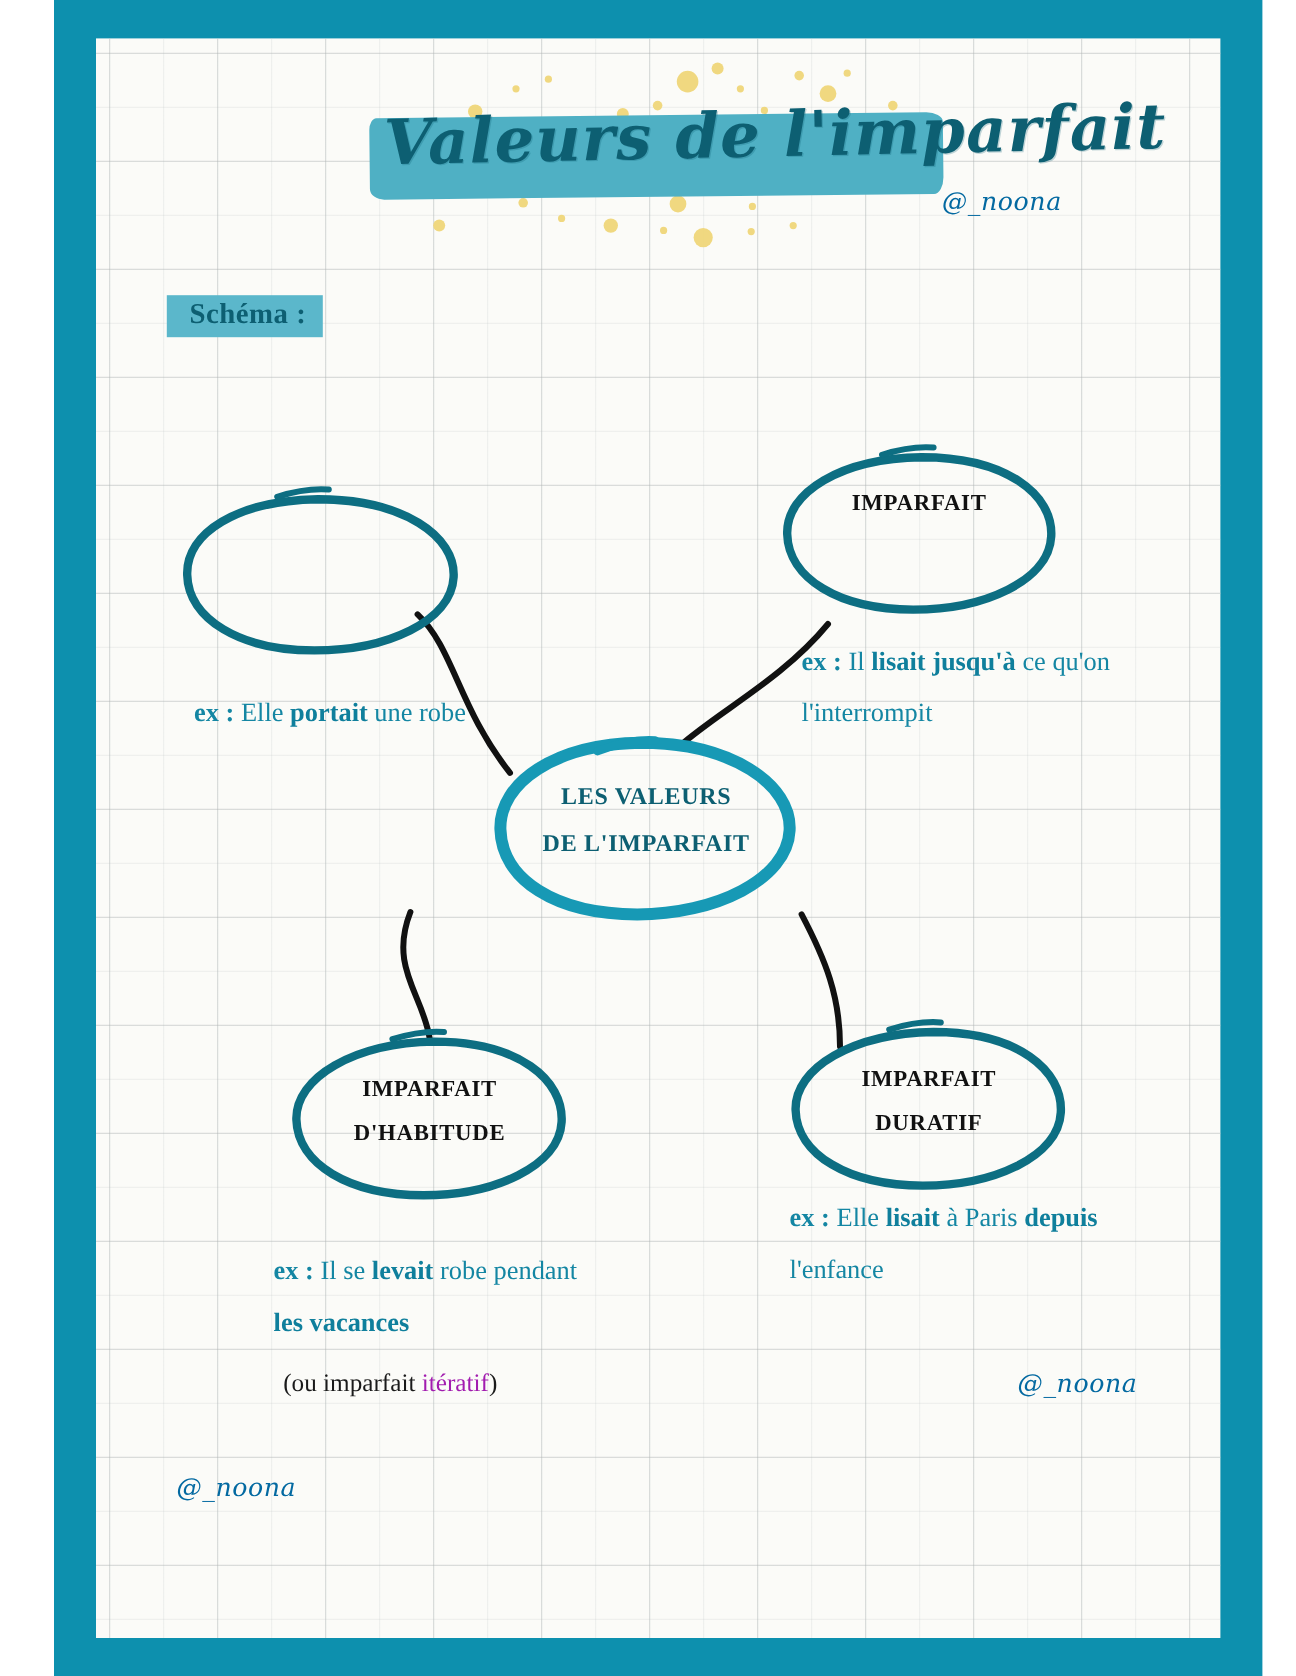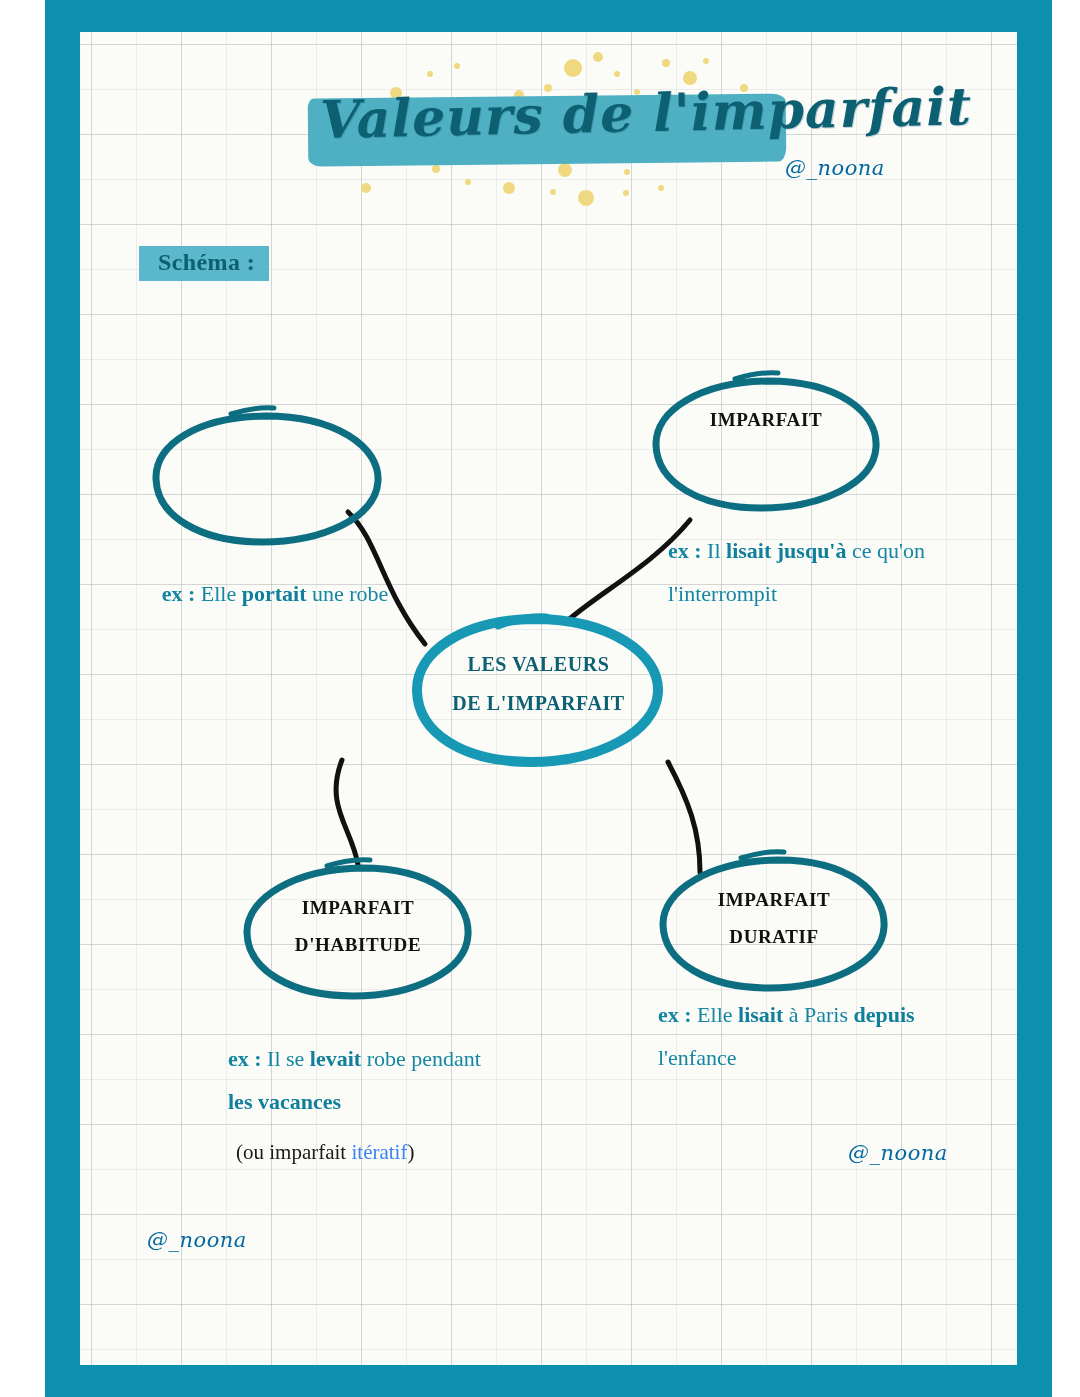--- a/index.html
+++ b/index.html
@@ -127,21 +127,21 @@
   }
   .ex b { font-weight: bold; color: #0f7f9c; }
   .ex .lead { font-weight: bold; }
   .note {
     position: absolute;
     font-family: "Liberation Serif", "DejaVu Serif", serif;
     font-size: 21px;
     color: #1a1a1a;
     z-index: 5;
   }
-  .note em { font-style: normal; color: #3b82f6; }
+  .note em { font-style: normal; color: #a21caf; }
   
   .wm {
     position: absolute;
     font-family: "DejaVu Serif", serif;
     font-style: italic;
     font-size: 21px;
     color: #0369a1;
     letter-spacing: 0.5px;
     white-space: nowrap;
     z-index: 6;

